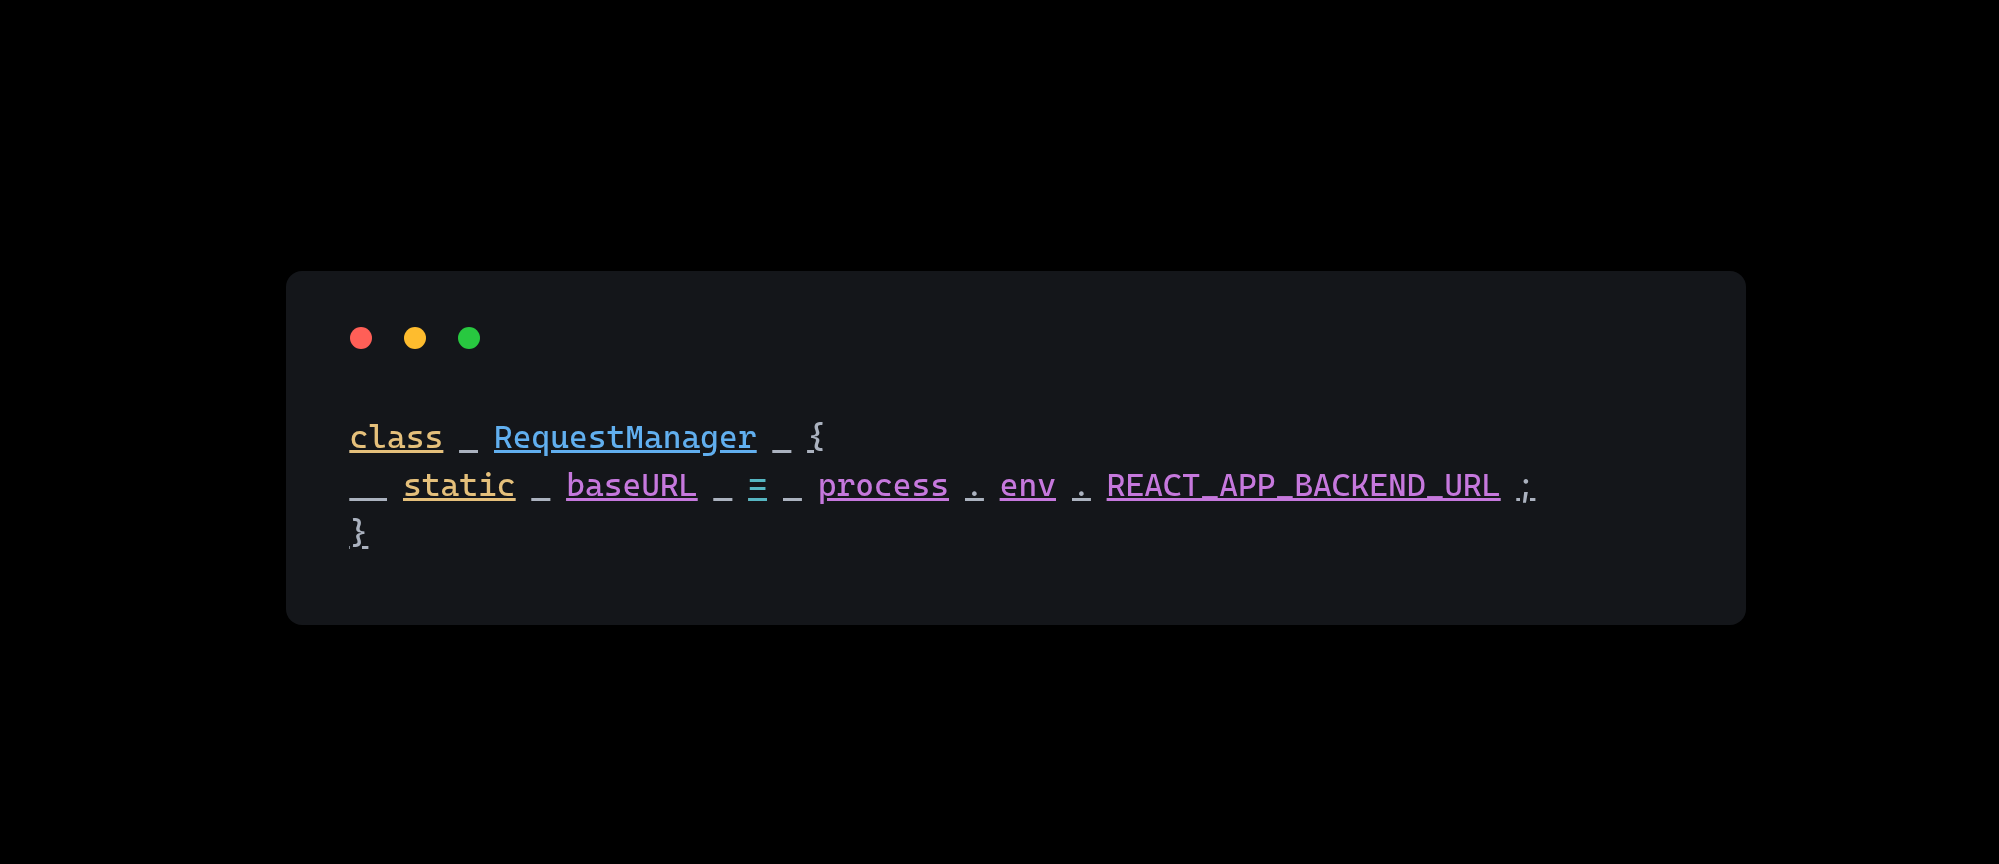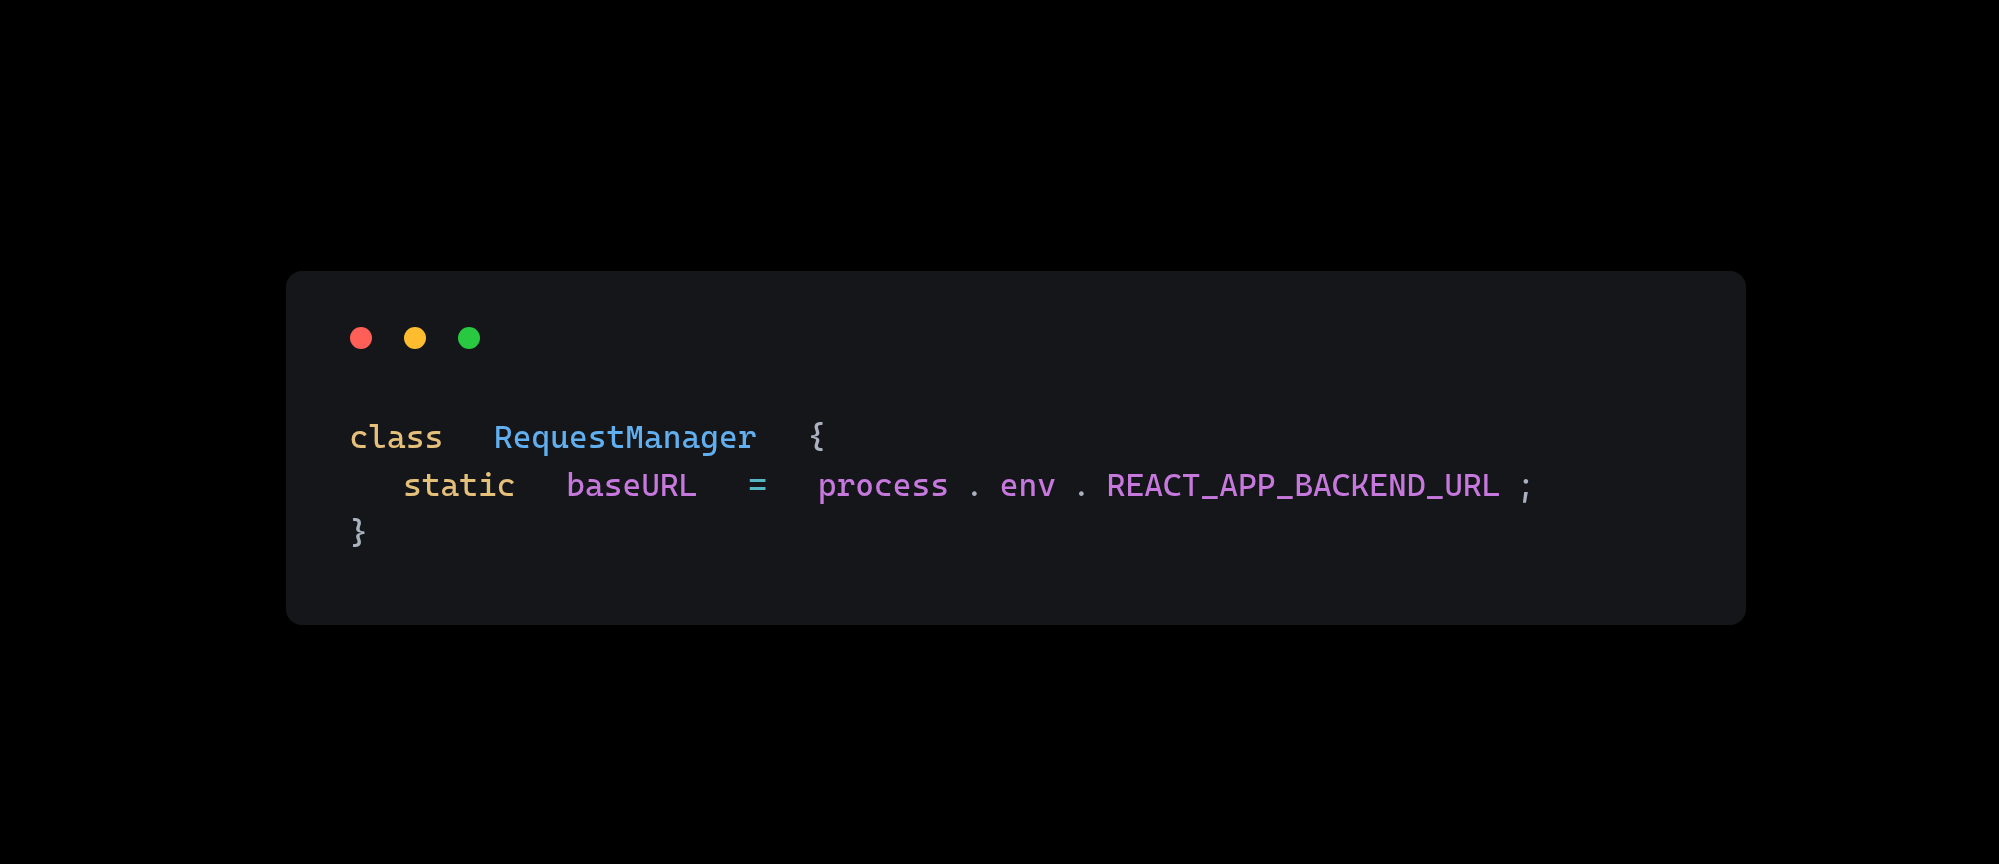--- a/index.html
+++ b/index.html
@@ -1,18 +1,19 @@
 <!DOCTYPE html>
 <html><head>
   <meta charset="utf-8">
   <style>
     * {
       margin: 8px;
       padding: 0;
       box-sizing: border-box;
+      text-decoration: underline;
     }
     body {
       background: #000000;
       width: 1999px;
       height: 864px;
       display: flex;
       align-items: center;
       justify-content: center;
       font-family: ui-monospace, 'SF Mono', 'Monaco', 'Menlo', 'Cascadia Code', 'Consolas', monospace;
     }

